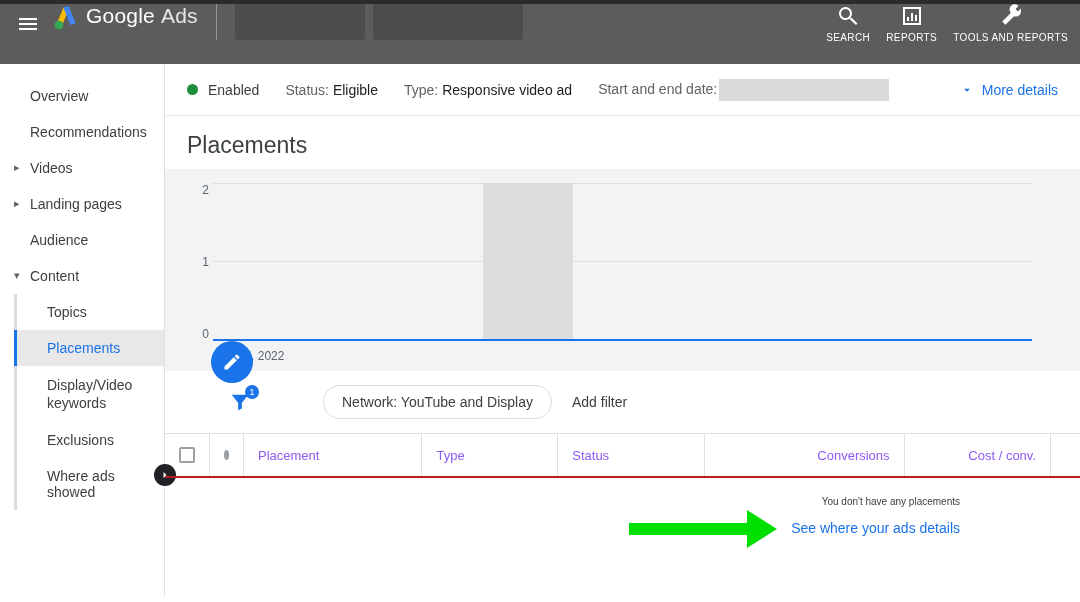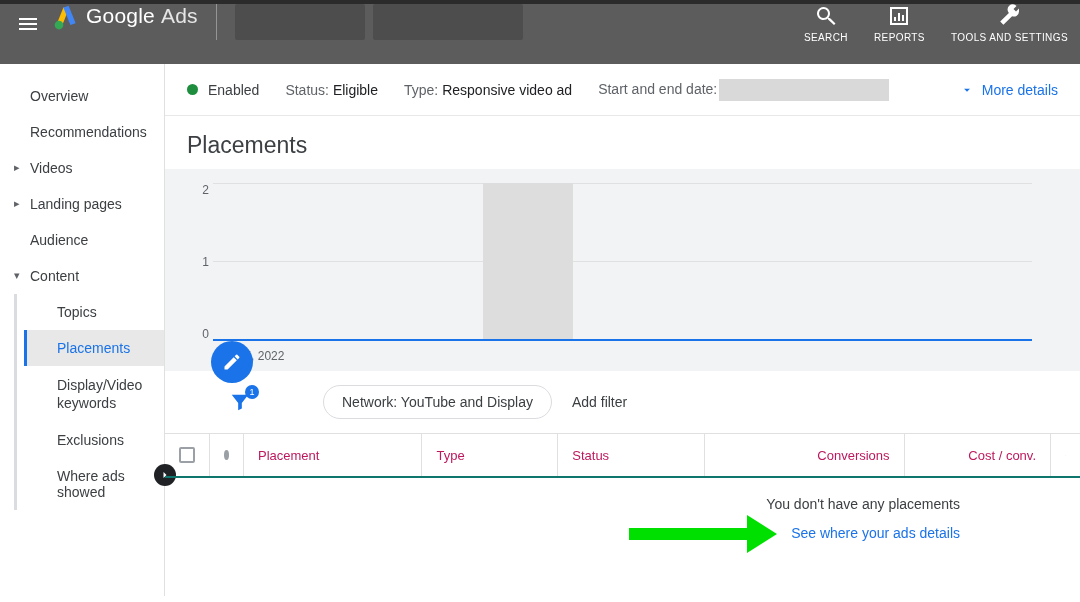--- a/index.html
+++ b/index.html
@@ -10,29 +10,29 @@
   .menu-btn svg { width: 24px; height: 24px; fill: #fff; }
   .logo-g { width: 28px; height: 28px; position: relative; margin: 0 6px 0 4px; }
   .brand { font-size: 21px; font-weight: 400; letter-spacing: .2px; }
   .brand .lite { opacity: .85; font-weight: 300; }
   .vdiv { width: 1px; height: 36px; background: rgba(255,255,255,.35); margin: 0 18px; }
   .searchboxes { display: flex; gap: 8px; }
   .sbox { height: 36px; background: #4d4d4d; border-radius: 2px; }
   .sbox.a { width: 130px; }
   .sbox.b { width: 150px; }
   .top-spacer { flex: 1; }
-  .topright { display: flex; gap: 26px; align-items: flex-start; }
+  .topright { display: flex; gap: 16px; align-items: flex-start; }
   .tr-item { display: flex; flex-direction: column; align-items: center; gap: 4px; color: #fff; font-size: 10px; letter-spacing: .4px; }
   .tr-item svg { width: 24px; height: 24px; fill: #fff; }
   .layout { display: flex; height: calc(602px - 70px); border-radius: 31px; }
   .sidebar { width: 165px; border-right: 1px solid #e0e0e0; padding-top: 14px; font-size: 14px; color: #3c4043; position: relative; }
   .sb-item { padding: 10px 12px 10px 30px; cursor: pointer; position: relative; }
   .sb-item.exp::before { content: "▸"; position: absolute; left: 14px; font-size: 11px; color: #5f6368; top: 11px; }
   .sb-item.expdown::before { content: "▾"; position: absolute; left: 14px; font-size: 11px; color: #5f6368; top: 11px; }
-  .sub-group { border-left: 3px solid transparent; padding-left: 10px; }
+  .sub-group { border-left: 3px solid transparent; }
   .sb-sub { padding: 10px 12px 10px 30px; cursor: pointer; font-size: 14px; color: #3c4043; }
   .sb-sub.active { background: #e8e8e8; color: #1a73e8; border-left: 3px solid #1a73e8; margin-left: -3px; font-weight: 500; }
   .sb-sub.twoline { line-height: 1.3; }
   .collapse-handle { position: absolute; right: -12px; top: 400px; width: 22px; height: 22px; background: #202124; border-radius: 50%; display: flex; align-items: center; justify-content: center; color: #fff; font-size: 12px; }
   .main { flex: 1; position: relative; display: flex; flex-direction: column; }
   .statusbar { height: 52px; display: flex; align-items: center; padding: 0 22px; gap: 26px; border-bottom: 1px solid #e8e8e8; font-size: 14px; color: #5f6368; }
   .enabled-dot { display: flex; align-items: center; gap: 10px; color: #3c4043; font-size: 14px; }
   .dot { width: 11px; height: 11px; border-radius: 50%; background: #1e8e3e; }
   .kv .k { color: #5f6368; }
   .kv .v { color: #202124; }
@@ -50,33 +50,33 @@
   .chart-block { position: absolute; left: 33%; top: 0; bottom: 0; width: 90px; background: #ddd; }
   .xlabel { position: absolute; left: 0; bottom: 0; font-size: 12px; color: #5f6368; }
   .fab { position: absolute; left: -2px; bottom: -20px; width: 42px; height: 42px; background: #1a73e8; border-radius: 50%; display: flex; align-items: center; justify-content: center; z-index: 3; }
   .fab svg { width: 20px; height: 20px; fill: #fff; }
   .filterbar { display: flex; align-items: center; gap: 20px; padding: 14px 22px 14px 62px; border-bottom: 1px solid #e0e0e0; position: relative; }
   .funnel { position: relative; width: 26px; height: 26px; display: flex; align-items: center; justify-content: center; }
   .funnel svg { width: 22px; height: 22px; fill: #1a73e8; }
   .badge { position: absolute; top: -4px; right: -6px; width: 14px; height: 14px; background: #1a73e8; color: #fff; border-radius: 50%; font-size: 9px; display: flex; align-items: center; justify-content: center; }
   .chip { border: 1px solid #dadce0; border-radius: 18px; padding: 8px 18px; font-size: 14px; color: #3c4043; margin-left: 50px; text-align: right; }
   .addfilter { font-size: 14px; color: #3c4043; cursor: pointer; }
-  .thead { display: flex; align-items: center; height: 44px; border-bottom: 2px solid #0f766e; font-size: 13px; color: #be185d; }
+  .thead { display: flex; align-items: center; height: 44px; border-bottom: 2px solid #b91c1c; font-size: 13px; color: #8b5cf6; }
   .th { padding: 0 14px; border-left: 1px solid #e0e0e0; height: 100%; display: flex; align-items: center; }
   .th.chk { width: 44px; justify-content: center; border-left: none; }
   .th.dotc { width: 34px; justify-content: center; }
   .th.placement { flex: 1.4; }
   .th.type { flex: 1; }
   .th.status { flex: 1.1; }
   .th.conv { flex: 1.6; justify-content: flex-end; }
   .th.cost { flex: 1.1; justify-content: flex-end; }
   .th.exp { width: 30px; justify-content: center; color: #1a73e8; }
   .status-dot-th { width: 10px; height: 10px; border-radius: 50%; background: #9aa0a6; }
   .checkbox { width: 16px; height: 16px; border: 2px solid #9aa0a6; border-radius: 2px; }
-  .empty { text-align: right; padding: 18px 120px 6px 0; font-size: 14px; color: #3c4043; }
+  .empty { text-align: right; padding: 18px 120px 6px 0; font-size: 10px; color: #3c4043; }
   .see-row { display: flex; align-items: center; justify-content: flex-end; gap: 12px; padding-right: 120px; }
   .see-link { color: #1a73e8; font-size: 14px; cursor: pointer; }
   .arrow { position: relative; width: 150px; height: 30px; }
   .arrow .shaft { position: absolute; left: 0; top: 10px; width: 120px; height: 12px; background: #00e000; }
   .arrow .head { position: absolute; left: 118px; top: -3px; width: 0; height: 0; border-top: 19px solid transparent; border-bottom: 19px solid transparent; border-left: 30px solid #00e000; }
 </style>
 </head>
 <body>
 
 <div class="topbar-accent"></div>
@@ -113,21 +113,21 @@
     <div class="tr-item">
       <svg viewBox="0 0 24 24">
           <path d="M3 3h18v18H3V3zm2 2v14h14V5H5zm2 8h2v4H7v-4zm4-4h2v8h-2V9zm4 2h2v6h-2v-6z"></path>
         </svg>
       <span>REPORTS</span>
     </div>
     <div class="tr-item">
       <svg viewBox="0 0 24 24">
           <path d="M22 7.5a5 5 0 0 1-6.9 4.63L6.4 20.8 3.2 17.6l8.67-8.7A5 5 0 0 1 19.5 2l-3 3 2.5 2.5 3-3z"></path>
         </svg>
-      <span style="text-align:center;line-height:1.1">TOOLS AND SETTINGS</span>
+      <span style="text-align:center;line-height:1.1">TOOLS AND REPORTS</span>
     </div>
   </div>
 </div>
 
 <div class="layout">
   <div class="sidebar">
     <div class="sb-item">Overview</div>
     <div class="sb-item">Recommendations</div>
     <div class="sb-item exp">Videos</div>
     <div class="sb-item exp">Landing pages</div>

